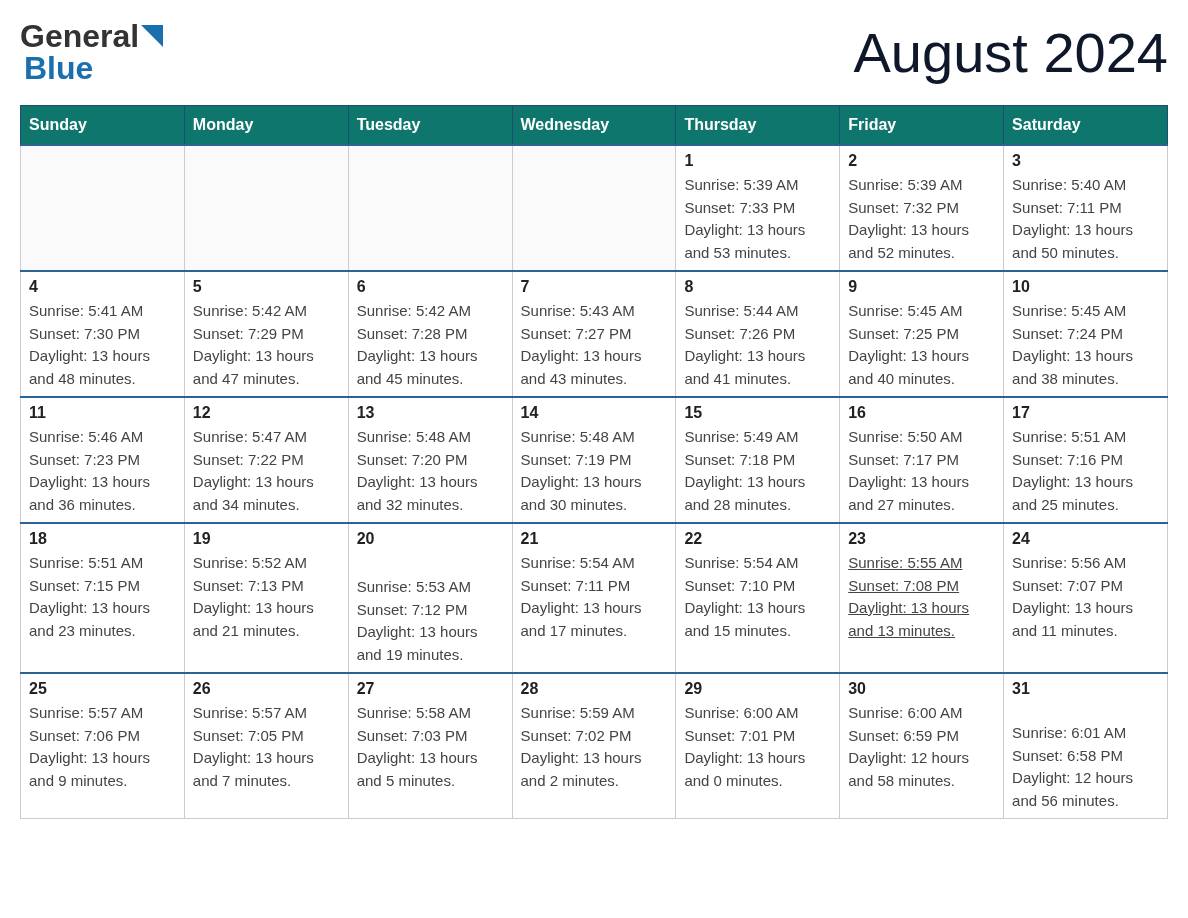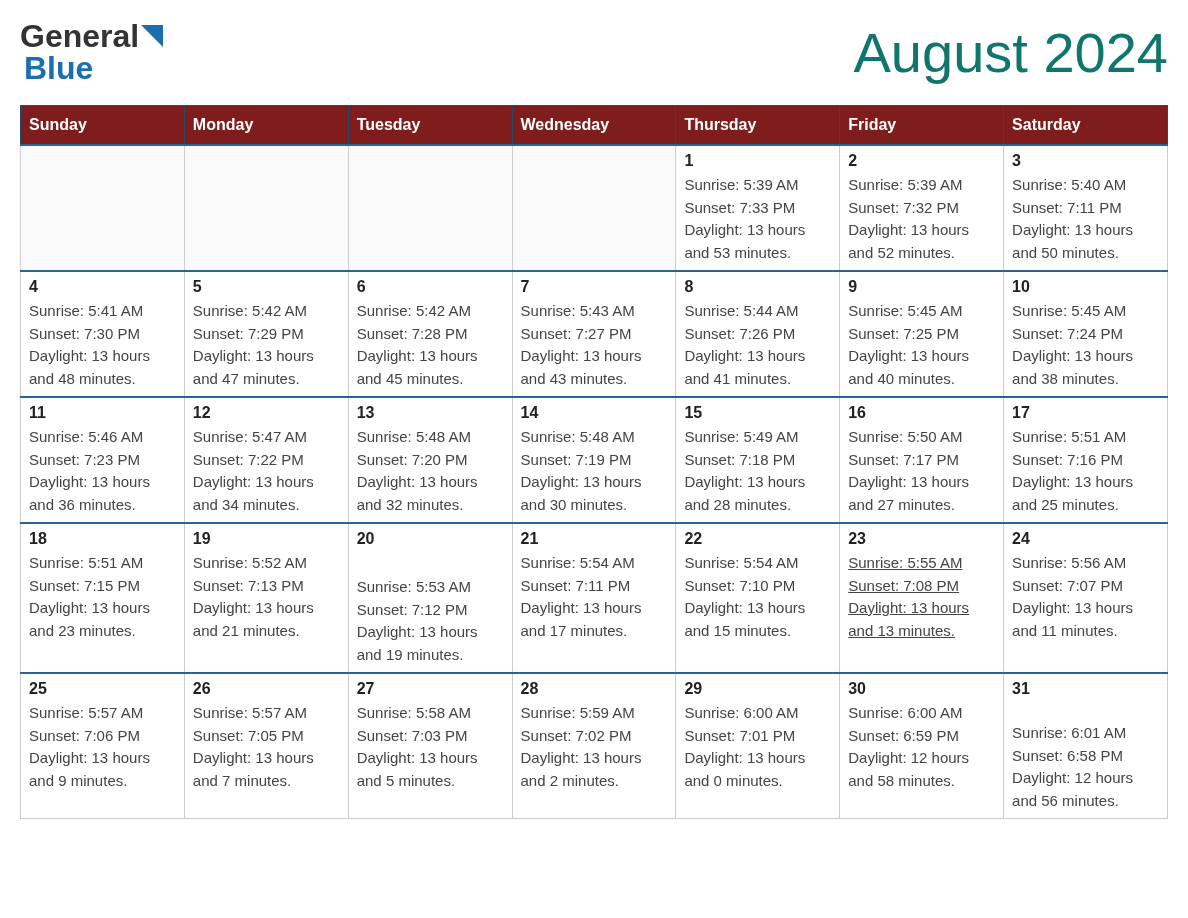--- a/index.html
+++ b/index.html
@@ -18,21 +18,21 @@
     }
     .title-section {
       text-align: right;
     }
     .calendar {
       width: 100%;
       border-collapse: collapse;
       border: 1px solid #aaa;
     }
     .calendar th {
-      background-color: #7f1d1d;
+      background-color: #0f766e;
       color: #fff;
       padding: 10px 8px;
       text-align: left;
       font-size: 16px;
       font-weight: bold;
       border: 1px solid #1e4d72;
     }
     .calendar td {
       vertical-align: top;
       padding: 6px 8px;
@@ -72,21 +72,21 @@
       <span style="font-size:32px;font-weight:bold;color:#333;">General</span>
       <svg width="22" height="22" viewBox="0 0 22 22" style="margin-left:2px;">
         <polygon points="0,0 22,0 22,22" fill="#1a6faf"></polygon>
       </svg>
     </div>
     <div>
       <span style="font-size:32px;font-weight:bold;color:#1a6faf;margin-left:4px;">Blue</span>
     </div>
   </div>
   <div class="title-section">
-    <div style="font-size:56px;font-weight:300;color:#0f766e;">August 2024</div>
+    <div style="font-size:56px;font-weight:300;color:#0f172a;">August 2024</div>
   </div>
 </div>
 
 <table class="calendar">
   <thead>
     <tr>
     <th>Sunday</th>
         <th>Monday</th>
         <th>Tuesday</th>
         <th>Wednesday</th>

